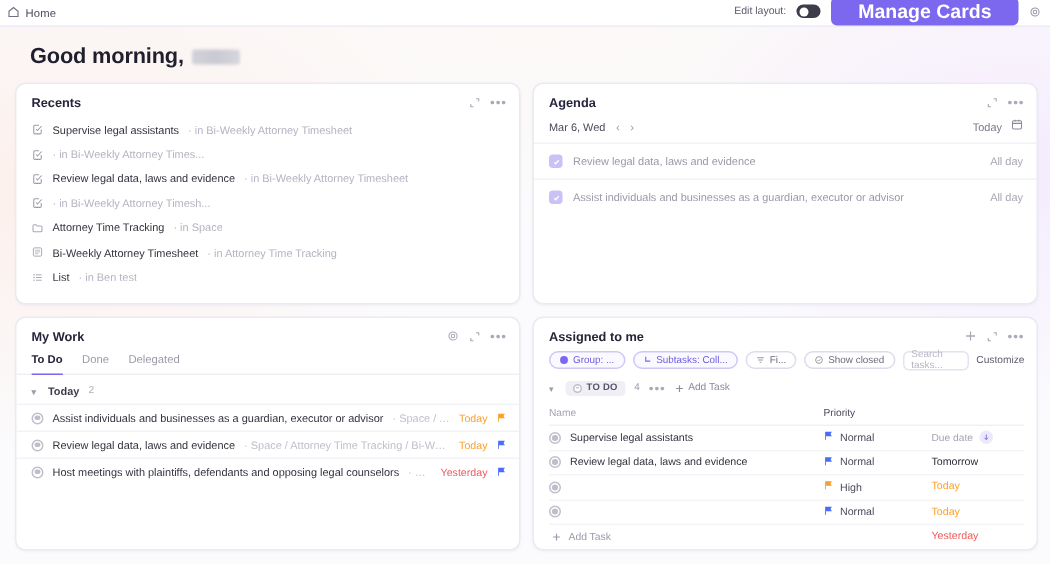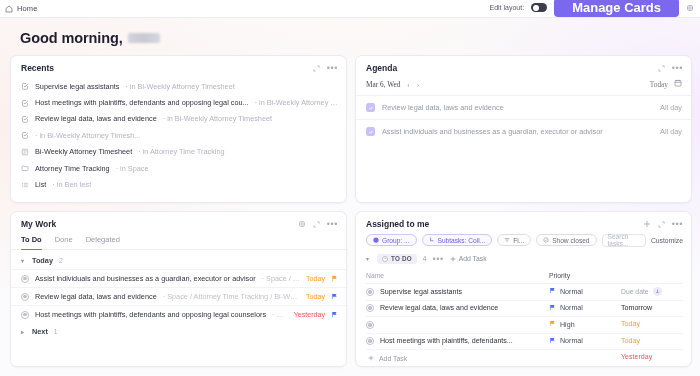--- a/index.html
+++ b/index.html
@@ -104,21 +104,21 @@
   .fade-bottom {
     position: absolute; left: 0; right: 0; bottom: 0; height: 16px;
     background: linear-gradient(rgba(255,255,255,0), #fff 72%);
     pointer-events: none;
   }
 
   
   .agenda-bar {
     display: flex; align-items: flex-end; gap: 7px;
     padding: 1px 9px 6px 10px;
-    font-size: 7.3px; color: #4a4a5a; font-family: Liberation Serif, serif;
+    font-size: 7.3px; color: #4a4a5a;
   }
   .agenda-nav { display: flex; gap: 7px; color: #9a9aa9; font-size: 7.5px; }
   .agenda-right { margin-left: auto; display: flex; align-items: center; gap: 6px; color: #7a7a8a; }
   .agenda-row {
     display: flex; align-items: center; gap: 7px;
     padding: 0 9px 0 10px;
     height: 24px;
     border-top: 1px solid #f2f1f6;
     font-size: 7.3px;
   }
@@ -289,62 +289,61 @@
           <span class="recent-title">Supervise legal assistants</span>
           <span class="recent-ctx">· in Bi-Weekly Attorney Timesheet</span>
         </div>
         <div class="recent-row">
           <span class="ic">
             <svg width="8" height="8" viewBox="0 0 16 16" fill="none" stroke="#9c9cab" stroke-width="1.4">
               <path d="M13 8.5V13a1.5 1.5 0 01-1.5 1.5h-7A1.5 1.5 0 013 13V4.5A1.5 1.5 0 014.5 3H10"></path>
               <path d="M6 8l2 2 5.5-6"></path>
             </svg>
           </span>
-          <span class="recent-title">Host meetings with plaintiffs, defendants and opposing legal cou...</span>
           <span class="recent-ctx">· in Bi-Weekly Attorney Times...</span>
         </div>
         <div class="recent-row">
           <span class="ic">
             <svg width="8" height="8" viewBox="0 0 16 16" fill="none" stroke="#9c9cab" stroke-width="1.4">
               <path d="M13 8.5V13a1.5 1.5 0 01-1.5 1.5h-7A1.5 1.5 0 013 13V4.5A1.5 1.5 0 014.5 3H10"></path>
               <path d="M6 8l2 2 5.5-6"></path>
             </svg>
           </span>
           <span class="recent-title">Review legal data, laws and evidence</span>
           <span class="recent-ctx">· in Bi-Weekly Attorney Timesheet</span>
         </div>
         <div class="recent-row">
           <span class="ic">
             <svg width="8" height="8" viewBox="0 0 16 16" fill="none" stroke="#9c9cab" stroke-width="1.4">
               <path d="M13 8.5V13a1.5 1.5 0 01-1.5 1.5h-7A1.5 1.5 0 013 13V4.5A1.5 1.5 0 014.5 3H10"></path>
               <path d="M6 8l2 2 5.5-6"></path>
             </svg>
           </span>
           <span class="recent-ctx">· in Bi-Weekly Attorney Timesh...</span>
+        </div>
+        <div class="recent-row">
+          <span class="ic">
+            <svg width="8" height="8" viewBox="0 0 16 16" fill="none" stroke="#a8a8b8" stroke-width="1.4">
+              <path d="M2 5.2A1.5 1.5 0 013.5 3.7h2.6l1.3 1.6h5.1A1.5 1.5 0 0114 6.8v5A1.5 1.5 0 0112.5 13h-9A1.5 1.5 0 012 11.5z"></path>
+            </svg>
+          </span>
+          <span class="recent-title">Attorney Time Tracking</span>
+          <span class="recent-ctx">· in Space</span>
         </div>
         <div class="recent-row">
           <span class="ic">
             <svg width="8" height="8" viewBox="0 0 16 16" fill="#b4b4c2">
               <rect x="2.5" y="2.5" width="11" height="11" rx="1.6" fill="none" stroke="#a8a8b8" stroke-width="1.3"></rect>
               <rect x="4.6" y="5" width="6.8" height="1.2"></rect>
               <rect x="4.6" y="7.4" width="6.8" height="1.2"></rect>
               <rect x="4.6" y="9.8" width="4.4" height="1.2"></rect>
             </svg>
           </span>
           <span class="recent-title">Bi-Weekly Attorney Timesheet</span>
           <span class="recent-ctx">· in Attorney Time Tracking</span>
-        </div>
-        <div class="recent-row">
-          <span class="ic">
-            <svg width="8" height="8" viewBox="0 0 16 16" fill="none" stroke="#a8a8b8" stroke-width="1.4">
-              <path d="M2 5.2A1.5 1.5 0 013.5 3.7h2.6l1.3 1.6h5.1A1.5 1.5 0 0114 6.8v5A1.5 1.5 0 0112.5 13h-9A1.5 1.5 0 012 11.5z"></path>
-            </svg>
-          </span>
-          <span class="recent-title">Attorney Time Tracking</span>
-          <span class="recent-ctx">· in Space</span>
         </div>
         <div class="recent-row">
           <span class="ic">
             <svg width="8" height="8" viewBox="0 0 16 16" fill="#a8a8b8">
               <circle cx="3.4" cy="4.4" r="1.1"></circle>
               <circle cx="3.4" cy="8" r="1.1"></circle>
               <circle cx="3.4" cy="11.6" r="1.1"></circle>
               <rect x="6" y="3.8" width="7.6" height="1.3"></rect>
               <rect x="6" y="7.4" width="7.6" height="1.3"></rect>
               <rect x="6" y="11" width="7.6" height="1.3"></rect>
@@ -477,25 +476,20 @@
           <span class="task-name">Host meetings with plaintiffs, defendants and opposing legal counselors</span>
           <span class="task-meta">· Space...</span>
           <span class="task-due due-over">Yesterday</span>
           <span class="flag">
             <svg width="7" height="7" viewBox="0 0 16 16" fill="#4a6cf7">
               <path d="M3.6 2h9.2l-2.1 3.3 2.1 3.3H3.6z"></path>
               <rect x="2.4" y="2" width="1.3" height="12.2"></rect>
             </svg>
           </span>
         </div>
-        <div class="group-row">
-          <span class="caret">▸</span>
-          <span>Next</span>
-          <span class="group-count">1</span>
-        </div>
       </div>
     <div class="fade-bottom"></div>
   </div>
 
   <div class="card">
     <div class="card-head">
       <span class="card-title">Assigned to me</span>
       <span class="card-actions">
         <span class="icon-btn">
           <svg width="8" height="8" viewBox="0 0 16 16" stroke="#a9a9b8" stroke-width="1.7">
@@ -618,21 +612,20 @@
                   <path d="M3.6 2h9.2l-2.1 3.3 2.1 3.3H3.6z"></path>
                   <rect x="2.4" y="2" width="1.3" height="12.2"></rect>
                 </svg></span>
               <span>High</span>
             </span>
             <span class="col-due due-today">Today</span>
           </div>
           <div class="td-row">
             <span class="col-name">
               <span class="status-dot"></span>
-              <span class="nm">Host meetings with plaintiffs, defendants...</span>
             </span>
             <span class="col-pri">
               <span><svg width="7" height="7" viewBox="0 0 16 16" fill="#4a6cf7">
                   <path d="M3.6 2h9.2l-2.1 3.3 2.1 3.3H3.6z"></path>
                   <rect x="2.4" y="2" width="1.3" height="12.2"></rect>
                 </svg></span>
               <span>Normal</span>
             </span>
             <span class="col-due due-over">Yesterday</span>
           </div>

